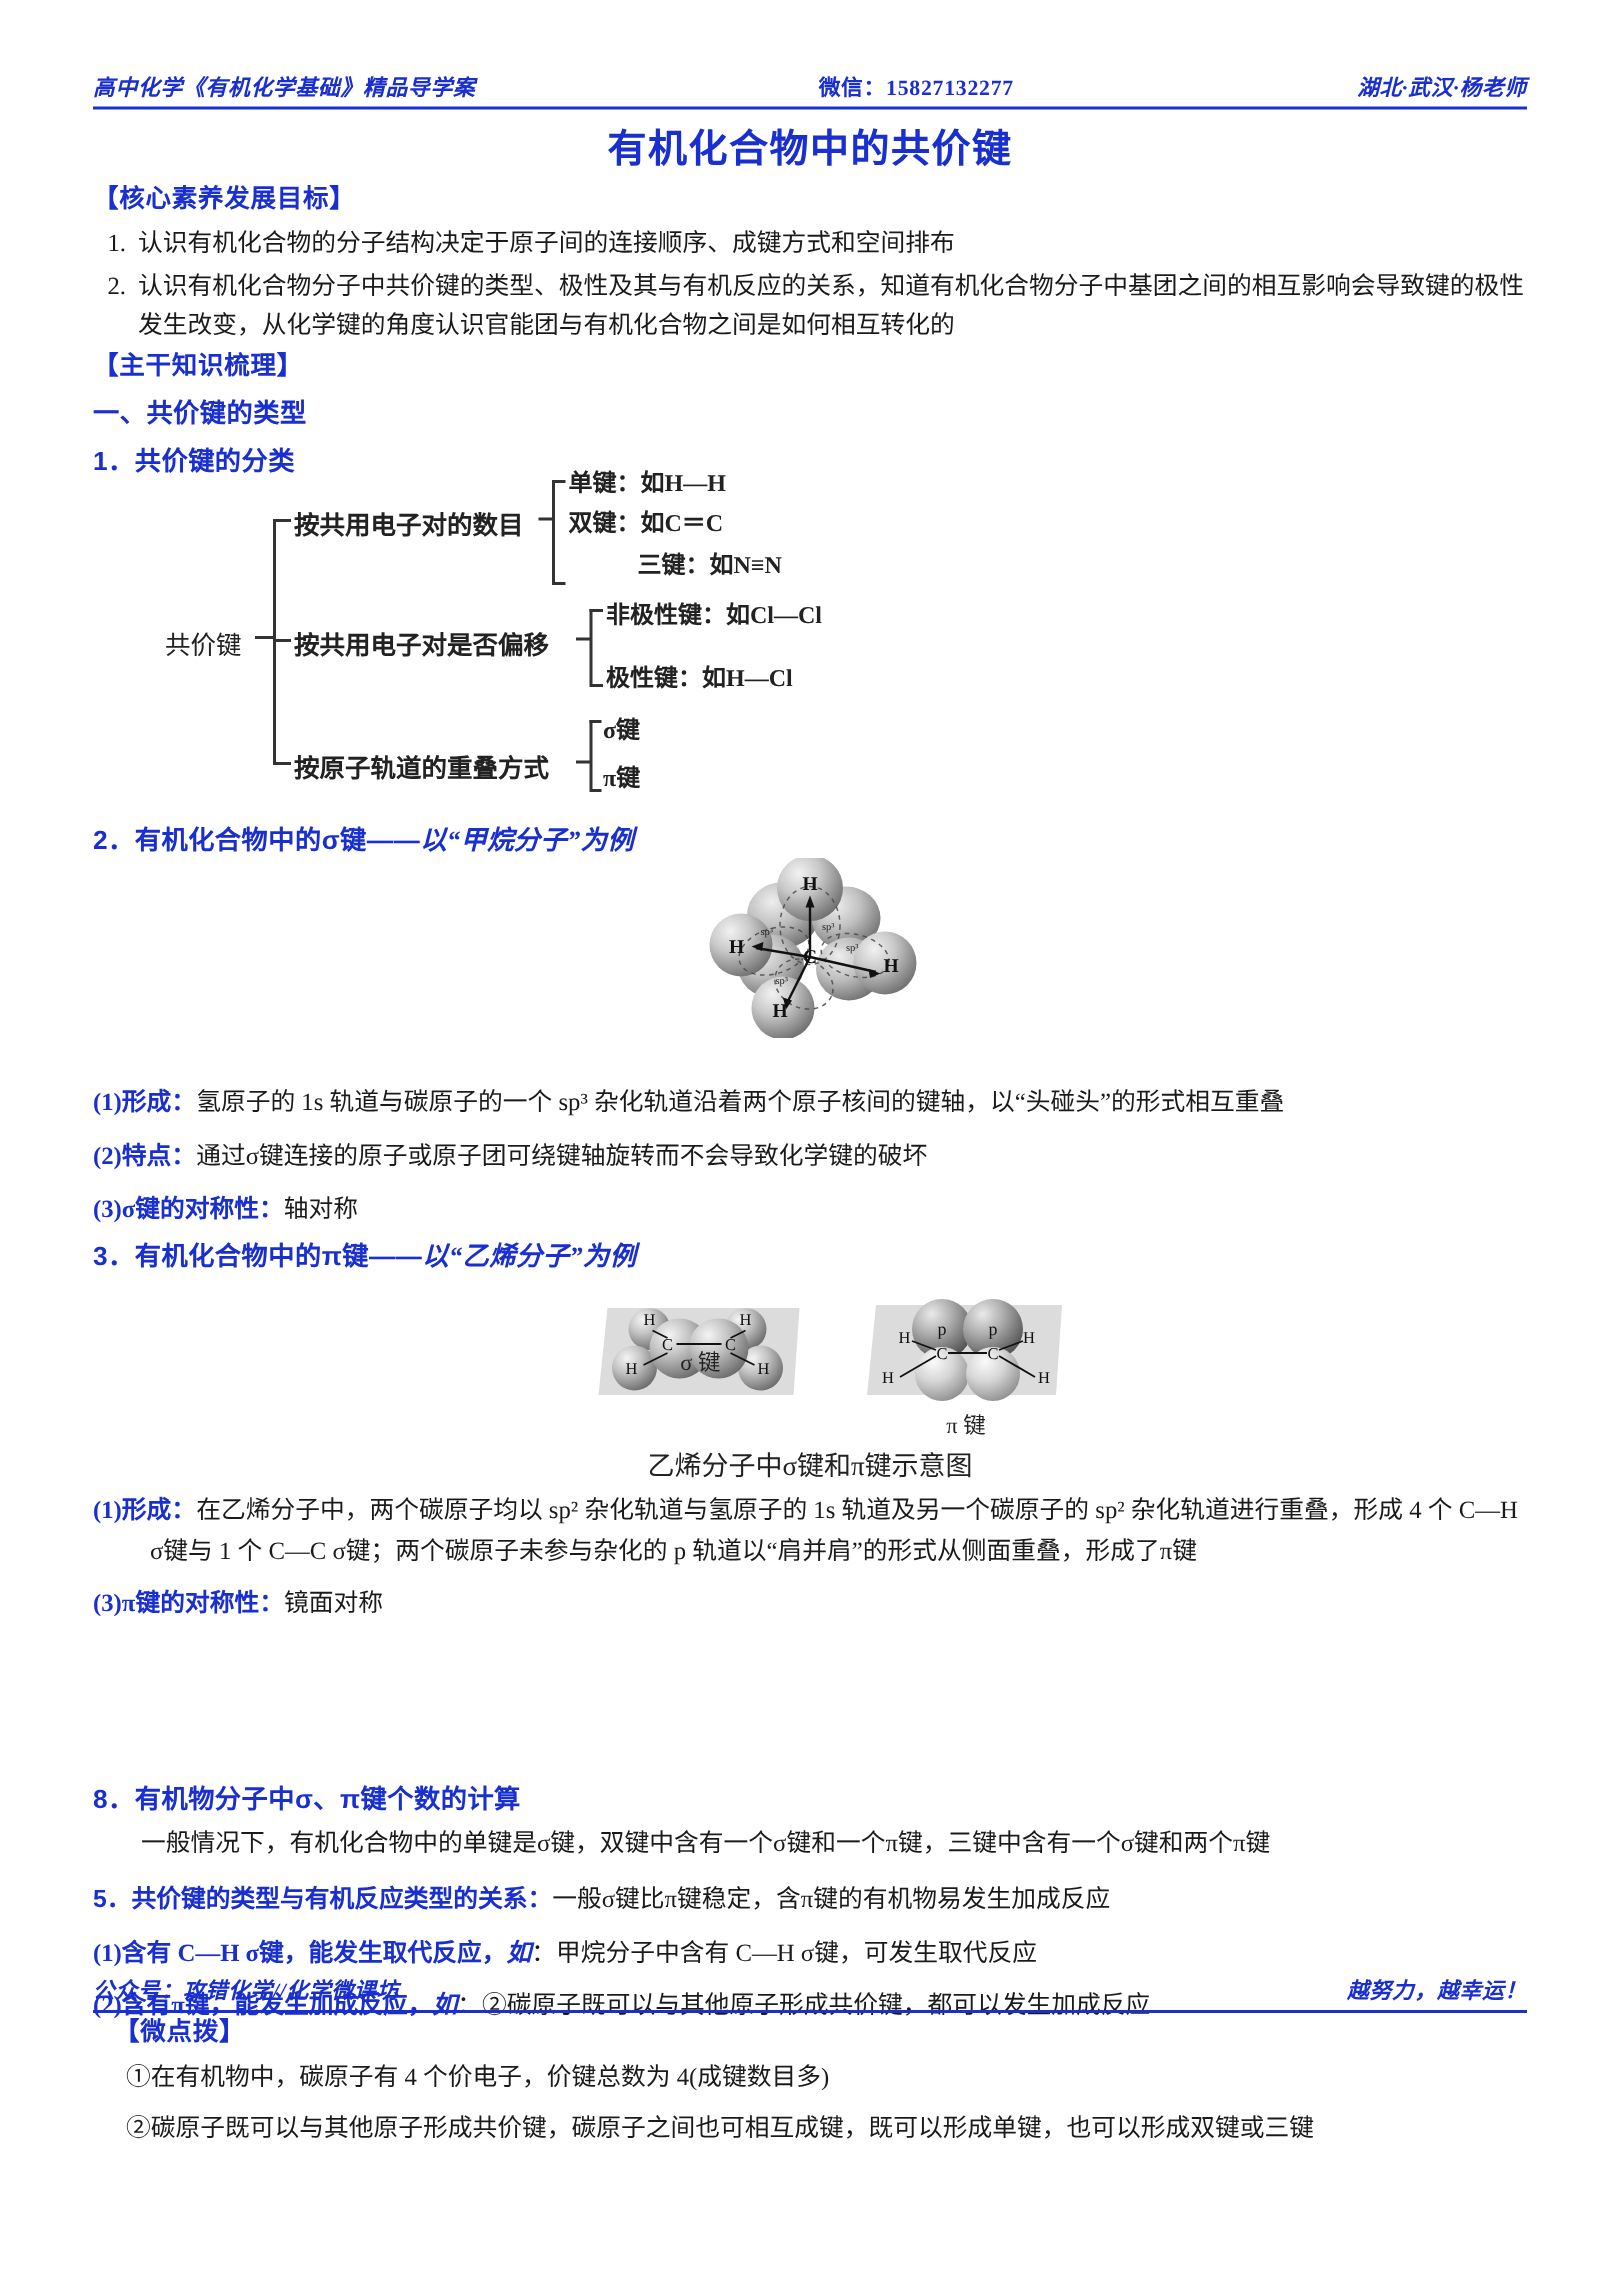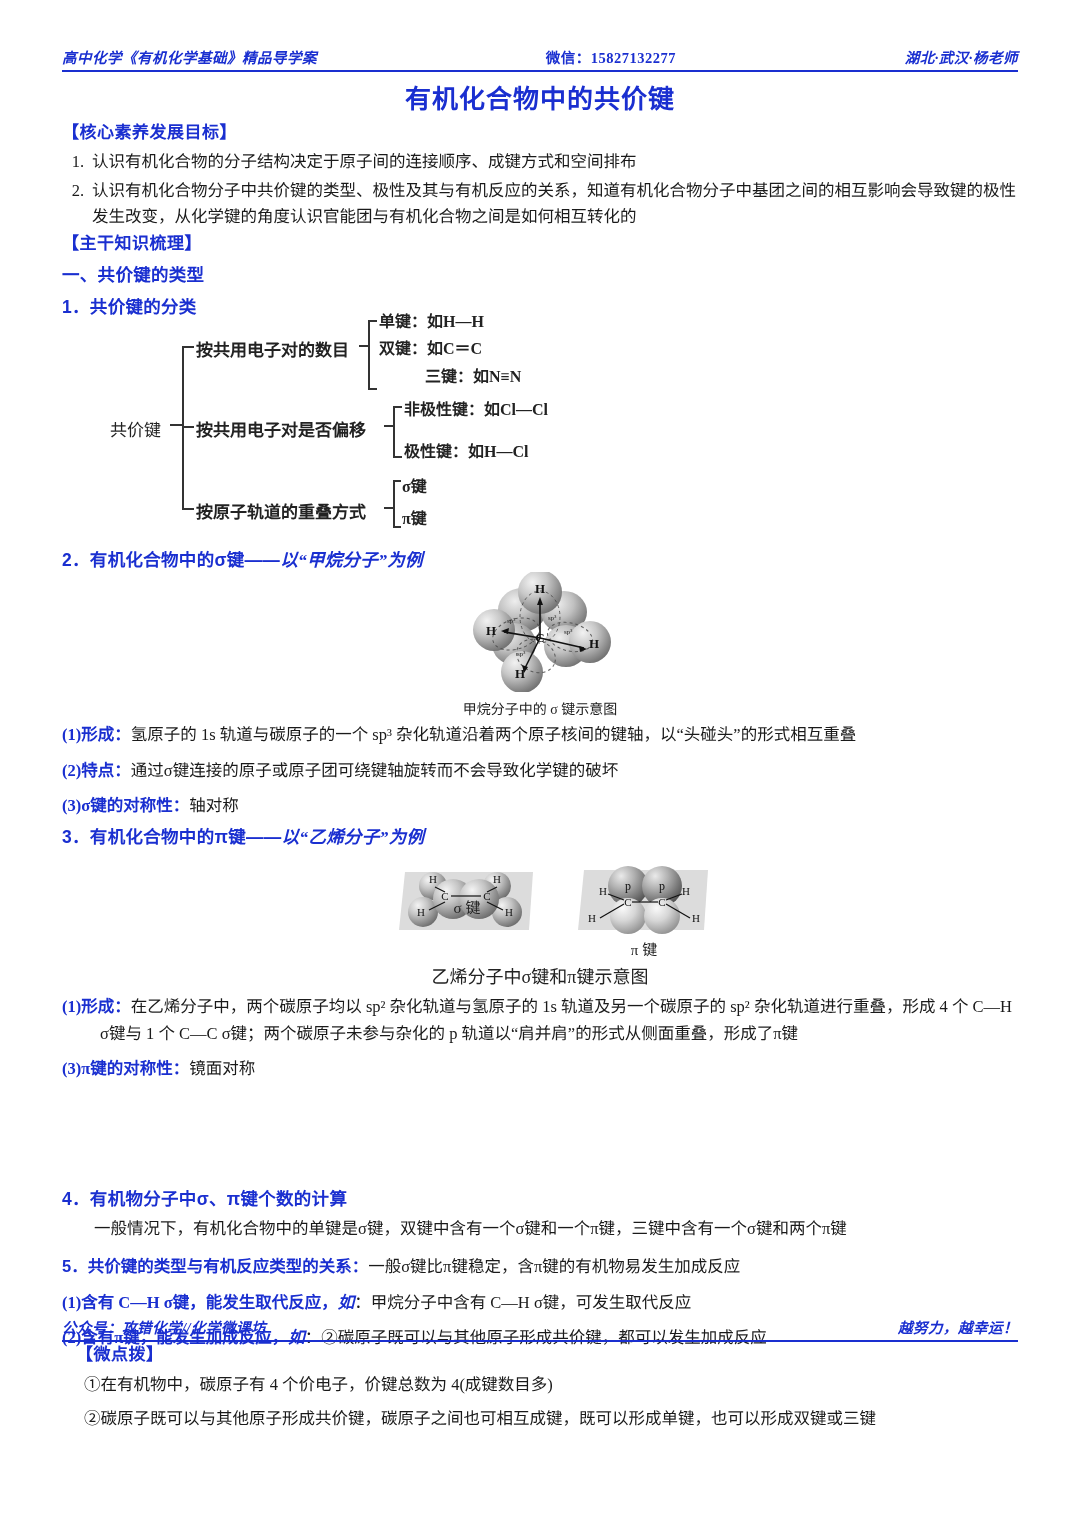--- a/index.html
+++ b/index.html
@@ -273,21 +273,20 @@
       <text x="134" y="76" font-family="Liberation Serif, serif" font-size="13" font-weight="bold" text-anchor="middle" fill="#111">H</text>
       <text x="60" y="106" font-family="Liberation Serif, serif" font-size="13" font-weight="bold" text-anchor="middle" fill="#111">H</text>
       <text x="80" y="70" font-family="Liberation Serif, serif" font-size="13" font-weight="bold" text-anchor="middle" fill="#111">C</text>
 
       <text x="88" y="48" font-family="Liberation Serif, serif" font-size="7" fill="#222">sp³</text>
       <text x="47" y="51" font-family="Liberation Serif, serif" font-size="7" fill="#222">sp³</text>
       <text x="104" y="62" font-family="Liberation Serif, serif" font-size="7" fill="#222">sp³</text>
       <text x="57" y="84" font-family="Liberation Serif, serif" font-size="7" fill="#222">sp³</text>
     </svg>
   </div>
-  <div class="figcap" style="left:0; right:0; top:698px;">甲烷分子中的 σ 键示意图</div>
 
   <div class="blk" style="top:722px;">
     <div class="para hang" style="margin-bottom:9px;">
       <span class="lbl">(1)形成：</span><span>氢原子的 1s 轨道与碳原子的一个 sp³ 杂化轨道沿着两个原子核间的键轴，以“头碰头”的形式相互重叠</span>
     </div>
     <div class="para hang" style="margin-bottom:9px;">
       <span class="lbl">(2)特点：</span><span>通过σ键连接的原子或原子团可绕键轴旋转而不会导致化学键的破坏</span>
     </div>
     <div class="para hang">
       <span class="lbl">(3)σ键的对称性：</span><span>轴对称</span>
@@ -378,21 +377,21 @@
   <div class="blk" style="top:994px;">
     <div class="para hang" style="margin-bottom:9px;">
       <span class="lbl">(1)形成：</span><span>在乙烯分子中，两个碳原子均以 sp² 杂化轨道与氢原子的 1s 轨道及另一个碳原子的 sp² 杂化轨道进行重叠，形成 4 个 C—H σ键与 1 个 C—C σ键；两个碳原子未参与杂化的 p 轨道以“肩并肩”的形式从侧面重叠，形成了π键</span>
     </div>
     <div class="para hang">
       <span class="lbl">(3)π键的对称性：</span><span>镜面对称</span>
     </div>
   </div>
 
   <div class="blk" style="top:1185px;">
-    <div class="blue-head">4．有机物分子中σ、π键个数的计算</div>
+    <div class="blue-head">8．有机物分子中σ、π键个数的计算</div>
     <div class="para" style="margin-top:6px; text-indent:32px;">一般情况下，有机化合物中的单键是σ键，双键中含有一个σ键和一个π键，三键中含有一个σ键和两个π键</div>
   </div>
 
   <div class="blk" style="top:1253px;">
     <div class="para">
       <span class="lbl-sans">5．共价键的类型与有机反应类型的关系：</span><span>一般σ键比π键稳定，含π键的有机物易发生加成反应</span>
     </div>
     <div class="para" style="margin-top:9px;">
       <span class="lbl">(1)含有 C—H σ键，能发生取代反应，</span><span class="lbl" style="font-style:italic;">如</span><span>：甲烷分子中含有 C—H σ键，可发生取代反应</span>
     </div>

